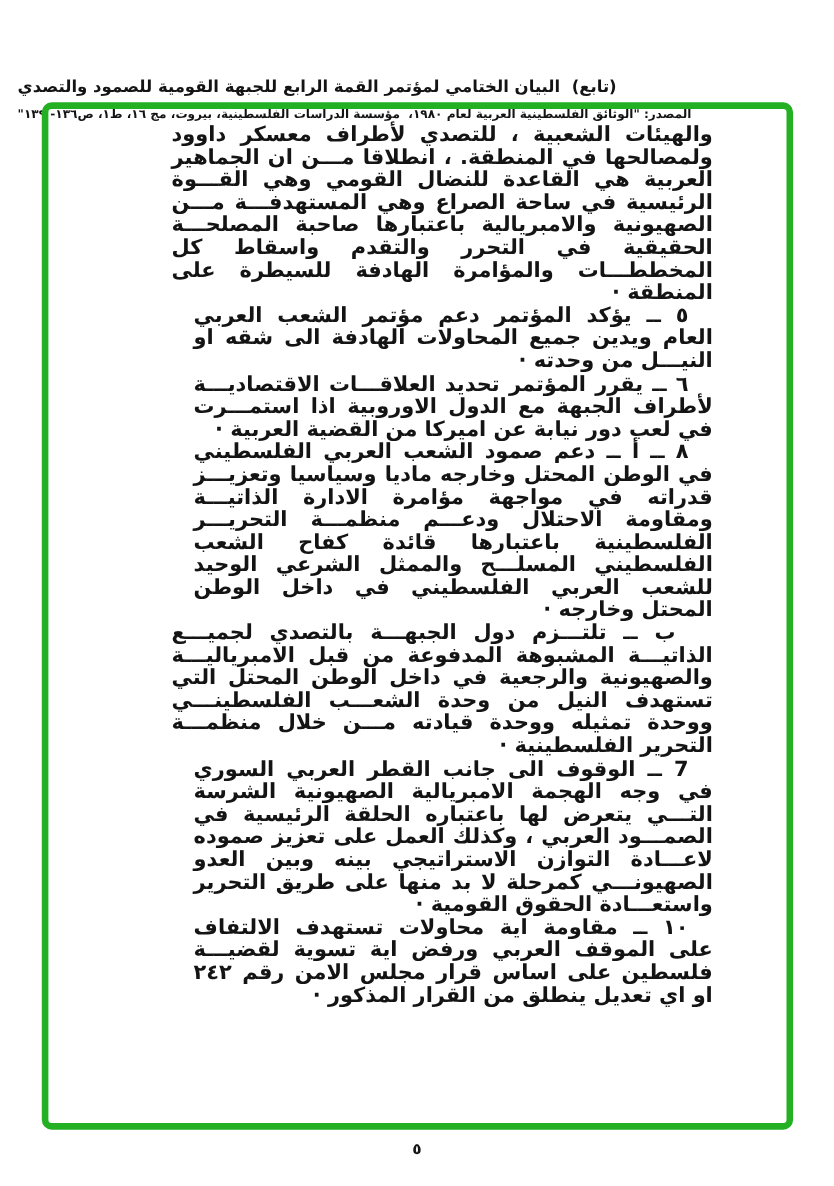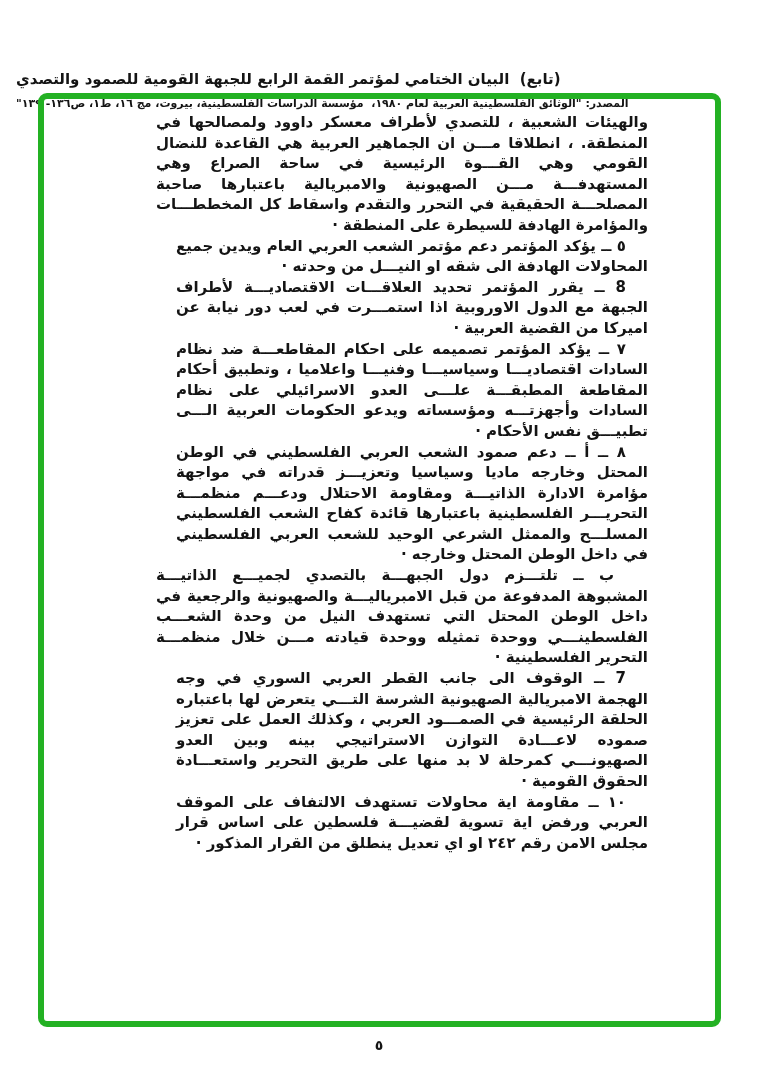--- a/index.html
+++ b/index.html
@@ -48,21 +48,21 @@
     border: 6px solid #23b123;
     border-radius: 9px;
   }
   .content {
     position: absolute;
     top: 112px;
     right: 110px;
     width: 492px;
     direction: rtl;
     text-align: justify;
-    font-size: 15px;
+    font-size: 19px;
     line-height: 20.6px;
     font-weight: bold;
   }
   .content p {
     margin: 0;
     padding: 0;
   }
   .content p.indent {
     text-indent: 22px;
     margin-left: 20px;
@@ -89,22 +89,21 @@
   <div class="header">
     <p class="doc-title">(تابع)&nbsp; البيان الختامي لمؤتمر القمة الرابع للجبهة القومية للصمود والتصدي</p>
     <p class="doc-source">المصدر: "الوثائق الفلسطينية العربية لعام ١٩٨٠،  مؤسسة الدراسات الفلسطينية، بيروت، مج ١٦، ط١، ص١٣٦- ١٣٩"</p>
   </div>
 
   <div class="frame" style="border-color: rgb(35, 177, 35);"></div>
 
   <div class="content">
     <p>والهيئات الشعبية ، للتصدي لأطراف معسكر داوود ولمصالحها في المنطقة. ، انطلاقا مـــن ان الجماهير العربية هي القاعدة للنضال القومي وهي القـــوة الرئيسية في ساحة الصراع وهي المستهدفـــة مـــن الصهيونية والامبريالية باعتبارها صاحبة المصلحـــة الحقيقية في التحرر والتقدم واسقاط كل المخططـــات والمؤامرة الهادفة للسيطرة على المنطقة ·</p>
     <p class="indent">٥ ــ يؤكد المؤتمر دعم مؤتمر الشعب العربي العام ويدين جميع المحاولات الهادفة الى شقه او النيـــل من وحدته ·</p>
-    <p class="indent">8 ــ يقرر المؤتمر تحديد العلاقـــات الاقتصاديـــة لأطراف الجبهة مع الدول الاوروبية اذا استمـــرت في لعب دور نيابة عن اميركا من القضية العربية ·</p>
-    <p class="indent">٧ ــ يؤكد المؤتمر تصميمه على احكام المقاطعـــة ضد نظام السادات اقتصاديـــا وسياسيـــا وفنيـــا واعلاميا ، وتطبيق أحكام المقاطعة المطبقـــة علـــى العدو الاسرائيلي على نظام السادات وأجهزتـــه ومؤسساته ويدعو الحكومات العربية الـــى تطبيـــق نفس الأحكام ·</p>
+    <p class="indent">٦ ــ يقرر المؤتمر تحديد العلاقـــات الاقتصاديـــة لأطراف الجبهة مع الدول الاوروبية اذا استمـــرت في لعب دور نيابة عن اميركا من القضية العربية ·</p>
     <p class="indent">٨ ــ أ ــ دعم صمود الشعب العربي الفلسطيني في الوطن المحتل وخارجه ماديا وسياسيا وتعزيـــز قدراته في مواجهة مؤامرة الادارة الذاتيـــة ومقاومة الاحتلال ودعـــم منظمـــة التحريـــر الفلسطينية باعتبارها قائدة كفاح الشعب الفلسطيني المسلـــح والممثل الشرعي الوحيد للشعب العربي الفلسطيني في داخل الوطن المحتل وخارجه ·</p>
     <p class="indent-wide">ب ــ تلتـــزم دول الجبهـــة بالتصدي لجميـــع الذاتيـــة المشبوهة المدفوعة من قبل الامبرياليـــة والصهيونية والرجعية في داخل الوطن المحتل التي تستهدف النيل من وحدة الشعـــب الفلسطينـــي ووحدة تمثيله ووحدة قيادته مـــن خلال منظمـــة التحرير الفلسطينية ·</p>
     <p class="indent">7 ــ الوقوف الى جانب القطر العربي السوري في وجه الهجمة الامبريالية الصهيونية الشرسة التـــي يتعرض لها باعتباره الحلقة الرئيسية في الصمـــود العربي ، وكذلك العمل على تعزيز صموده لاعـــادة التوازن الاستراتيجي بينه وبين العدو الصهيونـــي كمرحلة لا بد منها على طريق التحرير واستعـــادة الحقوق القومية ·</p>
     <p class="indent">١٠ ــ مقاومة اية محاولات تستهدف الالتفاف على الموقف العربي ورفض اية تسوية لقضيـــة فلسطين على اساس قرار مجلس الامن رقم ٢٤٢ او اي تعديل ينطلق من القرار المذكور ·</p>
   </div>
 
   <div class="page-number">٥</div>
 
 </div>
 

